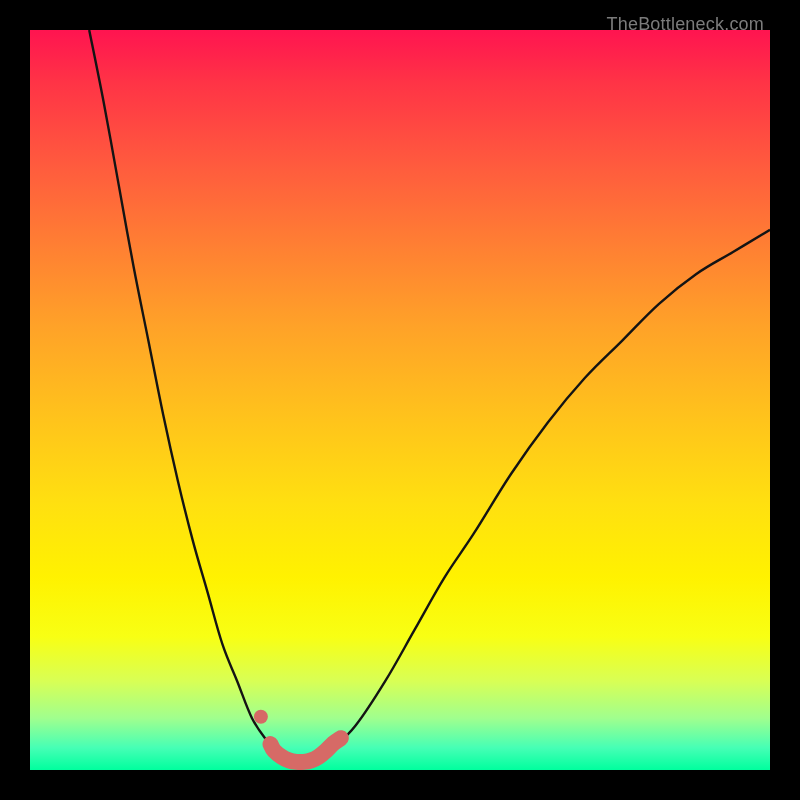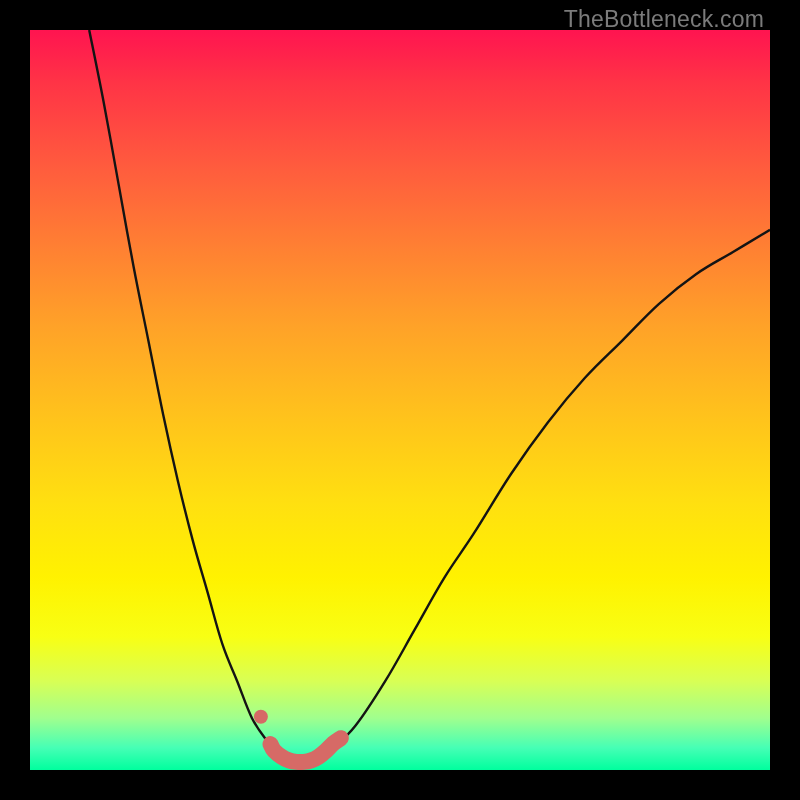--- a/index.html
+++ b/index.html
@@ -28,24 +28,24 @@
       #fff200 74%,
       #f8ff14 82%,
       #d8ff55 88%,
       #a0ff8e 93%,
       #46ffb5 97%,
       #00ff9e 100%);
     overflow: hidden;
   }
   .watermark {
     position: absolute;
-    top: 6px;
+    top: 14px;
     right: 36px;
     color: #7b7b7b;
-    font-size: 23px;
+    font-size: 18px;
     font-weight: 500;
     letter-spacing: 0.2px;
     z-index: 5;
   }
   svg.curves {
     position: absolute;
     left: 0;
     top: 0;
     width: 740px;
     height: 740px;

